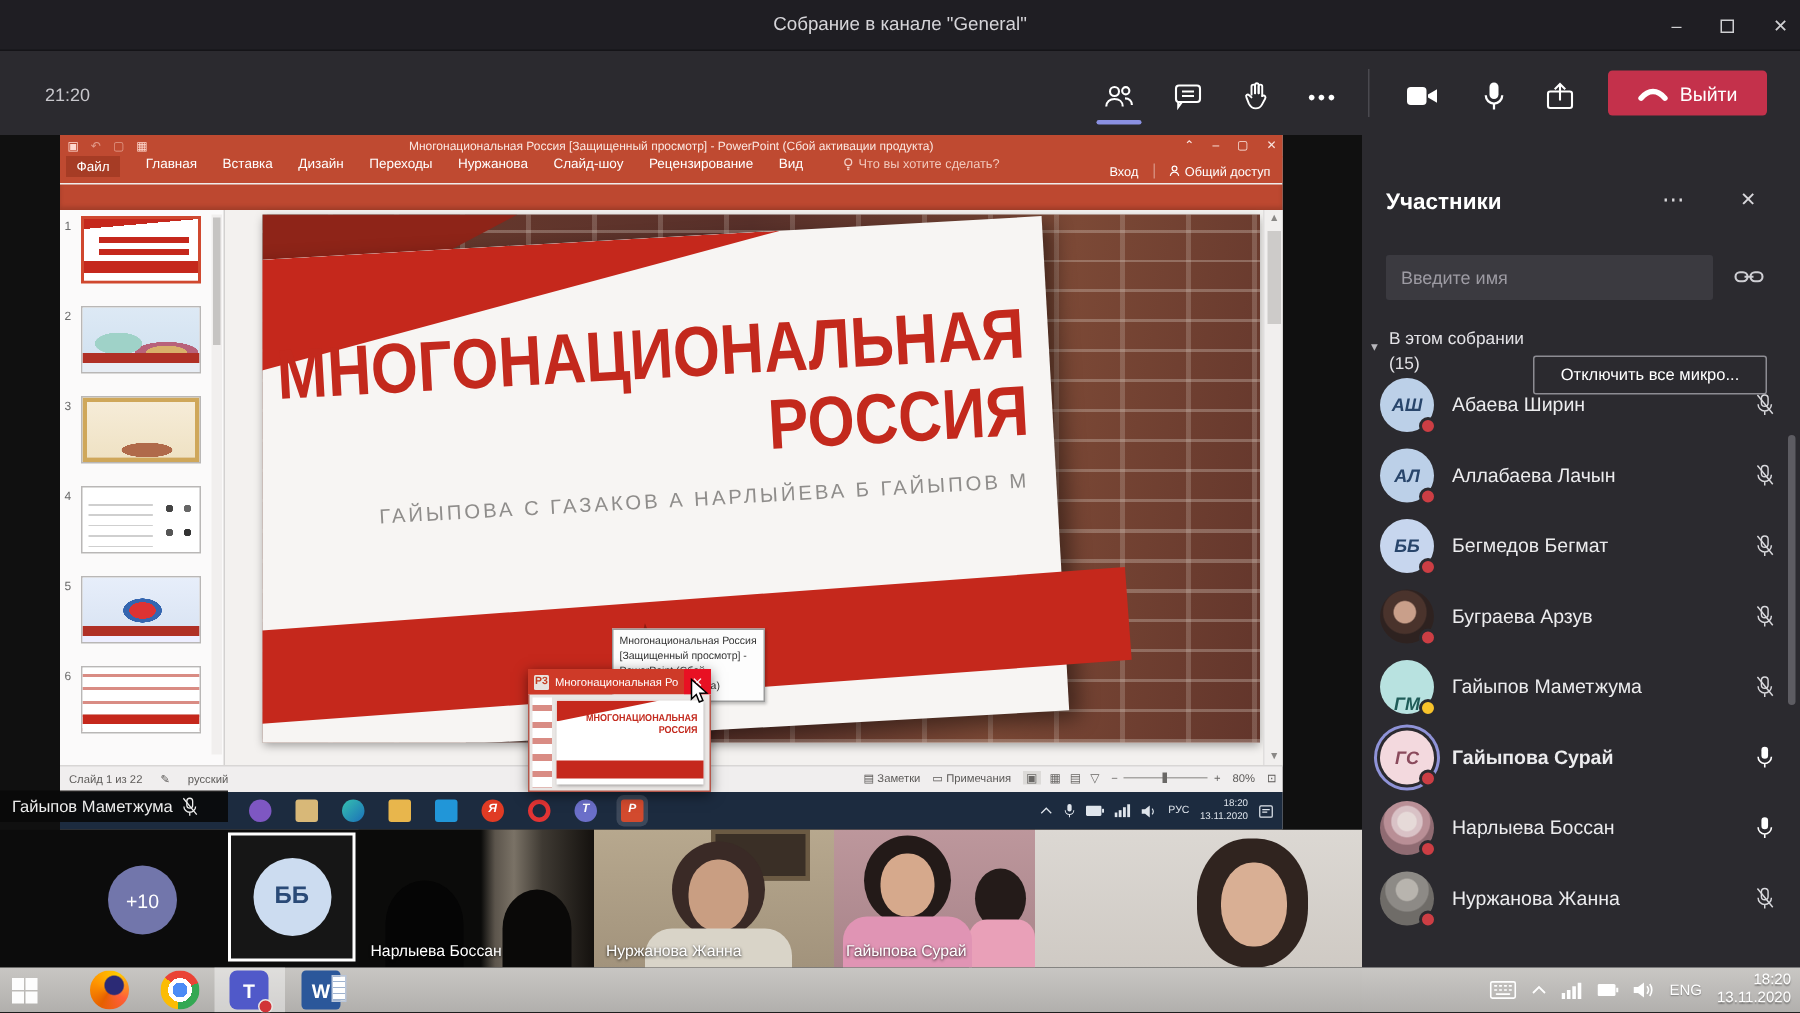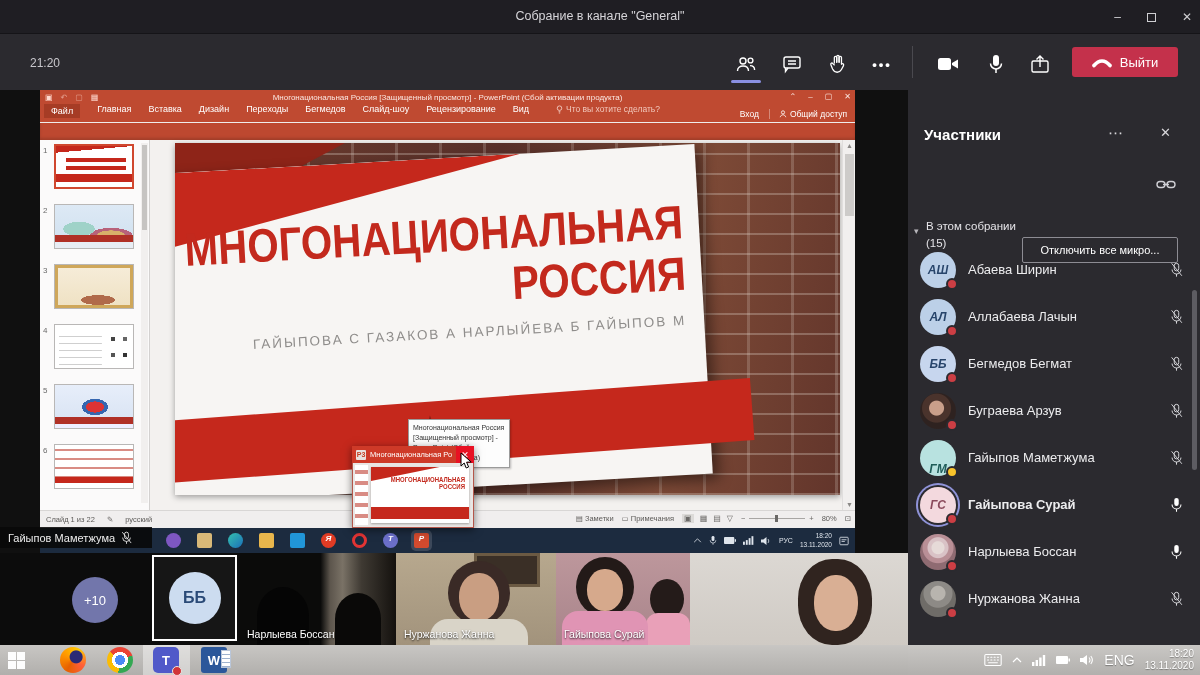--- a/index.html
+++ b/index.html
@@ -197,21 +197,21 @@
 .tk-icon{position:absolute;top:2px;width:26px;height:26px}
 .tk-ff{left:60px;border-radius:50%;background:radial-gradient(circle at 62% 38%,#2b2a75 0 6px,transparent 7px),conic-gradient(from 210deg,#e66000,#ff9500,#ffcb00,#ff5e3a,#e66000)}
 .tk-ch{left:107px;border-radius:50%;background:radial-gradient(circle,#4b8bf5 0 5px,#fff 5px 8px,transparent 8px),conic-gradient(from -50deg,#ea4335 0 33%,#34a853 0 66%,#fbbc05 0 100%)}
 .tk-slot{position:absolute;left:143px;top:0;width:47px;height:30px;background:rgba(255,255,255,.42)}
 .tk-teams{left:153px;border-radius:5px;background:#5059c9;color:#fff;font-size:13px;font-weight:bold;display:flex;align-items:center;justify-content:center}
 .tk-teams i{position:absolute;right:-3px;bottom:-3px;width:10px;height:10px;border-radius:50%;background:#d13438;border:1.5px solid #e8e6e3}
 .tk-word{left:201px;border-radius:3px;background:#2b579a;color:#fff;font-size:13px;font-weight:bold;display:flex;align-items:center;justify-content:center}
 .tk-word i{position:absolute;right:-4px;top:3px;width:10px;height:18px;background:#fff;border:1px solid #b9c6da;
  background:repeating-linear-gradient(#fff 0 3px,#9fb3cf 3px 4px) }
 .tk-tray{position:absolute;right:6px;top:0;height:30px;display:flex;align-items:center;gap:10px;color:#fff;text-shadow:0 1px 1px rgba(0,0,0,.35)}
-.tk-lang{font-size:14px}
+.tk-lang{font-size:10px}
 .tk-clock{font-size:10px;line-height:1.25;text-align:right;white-space:nowrap}
 svg{display:block}
 </style>
 </head>
 <body>
 
 <div id="app">
 
   <div class="titlebar">
     <span class="tb-title">Собрание в канале "General"</span>
@@ -296,21 +296,21 @@
           <span>✕</span>
         </div>
       </div>
 
       <div class="pp-tabs">
         <span class="pp-tab file">Файл</span>
         <span class="pp-tab">Главная</span>
         <span class="pp-tab">Вставка</span>
         <span class="pp-tab">Дизайн</span>
         <span class="pp-tab">Переходы</span>
-        <span class="pp-tab">Бегмедов</span>
+        <span class="pp-tab">Нуржанова</span>
         <span class="pp-tab">Слайд-шоу</span>
         <span class="pp-tab">Рецензирование</span>
         <span class="pp-tab">Вид</span>
         <span class="pp-tellme">
           <svg width="7" height="9" viewBox="0 0 8 10" fill="none" stroke="#f4cfc5">
               <circle cx="4" cy="3.5" r="2.6"></circle>
               <path d="M3 7.5h2M3.2 9h1.6"></path>
             </svg>
           <span>Что вы хотите сделать?</span>
         </span>
@@ -522,20 +522,21 @@
       <div class="hair"></div>
         <div class="face"></div>
       <span class="vlabel"></span>
     </div>
   </div>
 
   <div class="panel">
     <span class="pn-title">Участники</span>
     <span class="pn-more">⋯</span>
     <span class="pn-close">✕</span>
+    <input class="pn-search" placeholder="Введите имя" style="">
     <span class="pn-link">
       <svg width="20" height="13" viewBox="0 0 20 12" fill="none" stroke="#cfcfd4" stroke-width="1.4">
           <rect x="1" y="3" width="8" height="6" rx="3"></rect>
           <rect x="11" y="3" width="8" height="6" rx="3"></rect>
           <path d="M7 6h6"></path>
         </svg>
     </span>
     <div class="pn-section">
       <span class="pn-chev">▾</span>
       <span class="pn-sec-label">В этом собрании (15)</span>

